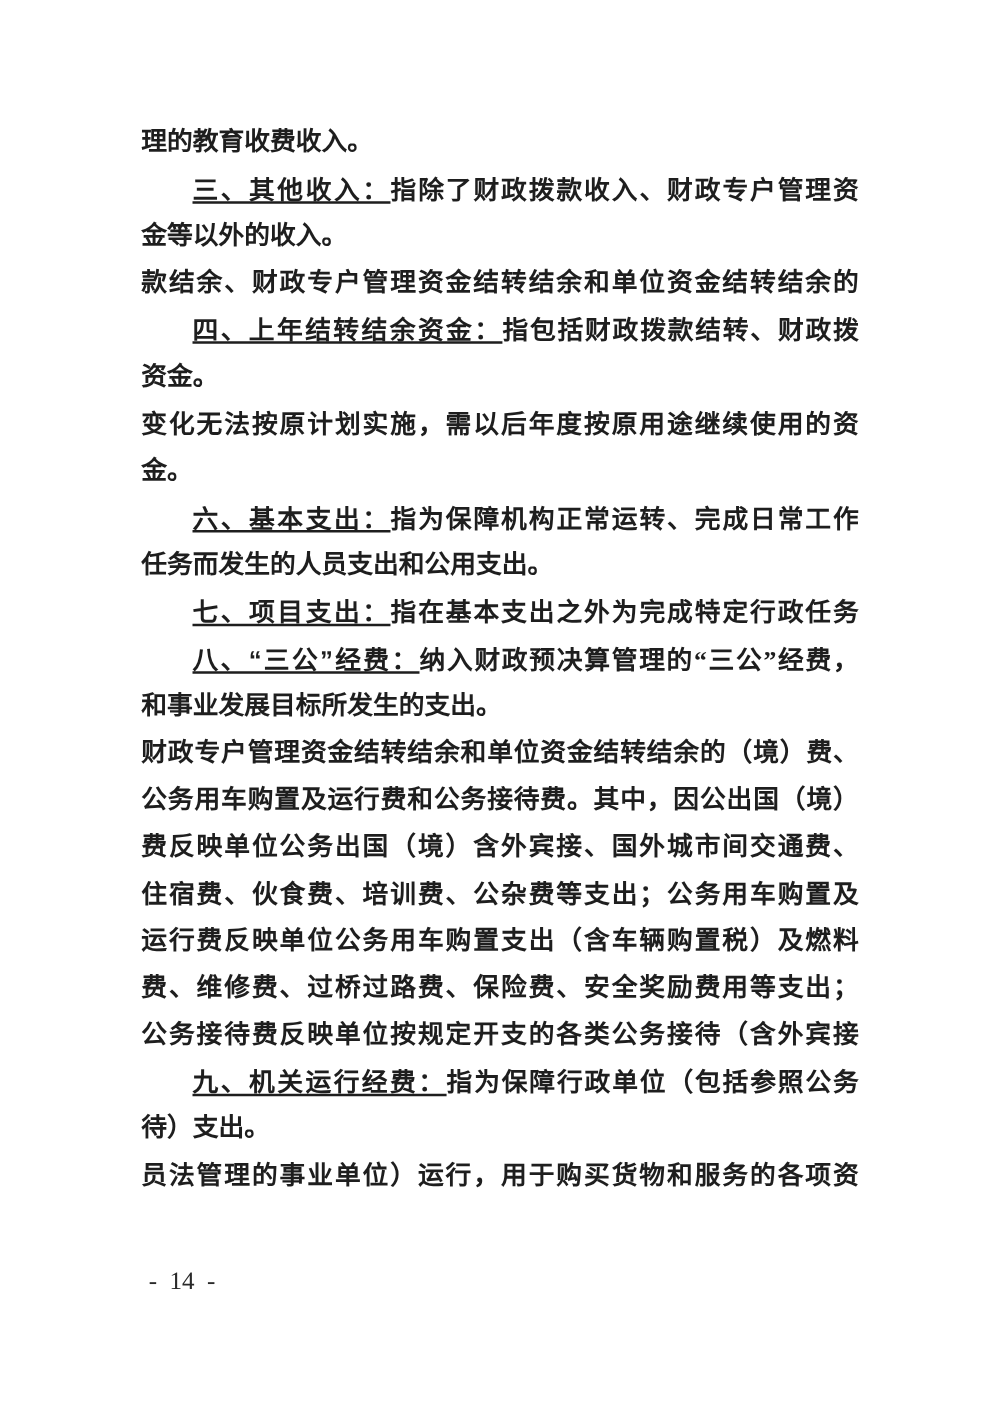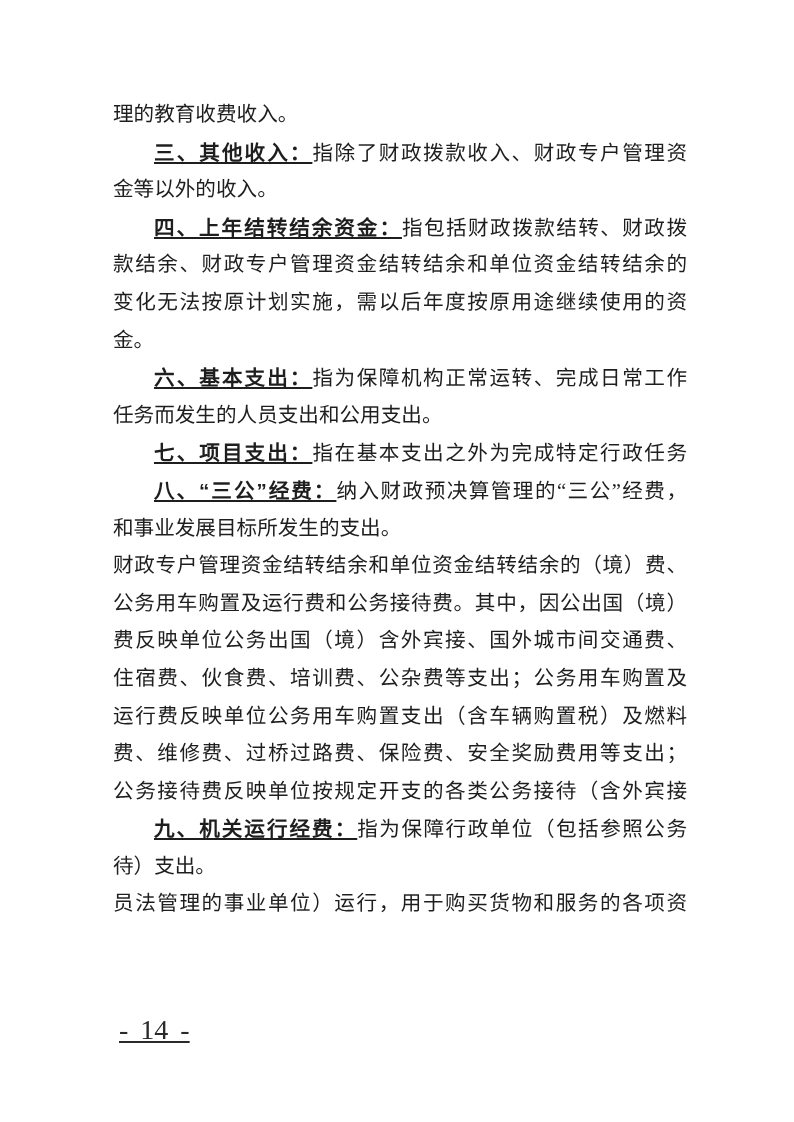--- a/index.html
+++ b/index.html
@@ -35,43 +35,44 @@
   .line.indent { text-indent: 41px; }
 
   .term {
     font-weight: 700;
     font-family: "Liberation Sans", sans-serif;
     letter-spacing: 0.5px;
     text-decoration: underline;
   }
   .bodyseg {
     font-family: "Liberation Serif", serif;
+    font-weight: bold;
   }
 
   .footer {
     position: absolute;
     left: 119px;
     top: 1014px;
-    font-size: 28px;
+    font-size: 20px;
     color: #2a2a2a;
     font-family: "Liberation Serif", serif;
     word-spacing: 5px;
-    text-decoration: underline;
   }
 </style>
 </head>
 <body>
 
 <div class="page">
   <div class="textblock" id="textblock">
       <div class="line"><span class="bodyseg">理的教育收费收入。</span></div>
       <div class="line fill indent"><span class="term">三、其他收入：</span><span class="bodyseg">指除了财政拨款收入、财政专户管理资</span></div>
       <div class="line"><span class="bodyseg">金等以外的收入。</span></div>
+      <div class="line fill"><span class="bodyseg">款结余、财政专户管理资金结转结余和单位资金结转结余的</span></div>
       <div class="line fill indent"><span class="term">四、上年结转结余资金：</span><span class="bodyseg">指包括财政拨款结转、财政拨</span></div>
-      <div class="line fill"><span class="bodyseg">款结余、财政专户管理资金结转结余和单位资金结转结余的</span></div>
+      <div class="line"><span class="bodyseg">资金。</span></div>
       <div class="line fill"><span class="bodyseg">变化无法按原计划实施，需以后年度按原用途继续使用的资</span></div>
       <div class="line"><span class="bodyseg">金。</span></div>
       <div class="line fill indent"><span class="term">六、基本支出：</span><span class="bodyseg">指为保障机构正常运转、完成日常工作</span></div>
       <div class="line"><span class="bodyseg">任务而发生的人员支出和公用支出。</span></div>
       <div class="line fill indent"><span class="term">七、项目支出：</span><span class="bodyseg">指在基本支出之外为完成特定行政任务</span></div>
       <div class="line fill indent"><span class="term">八、“三公”经费：</span><span class="bodyseg">纳入财政预决算管理的“三公”经费，</span></div>
       <div class="line"><span class="bodyseg">和事业发展目标所发生的支出。</span></div>
       <div class="line fill"><span class="bodyseg">财政专户管理资金结转结余和单位资金结转结余的（境）费、</span></div>
       <div class="line fill"><span class="bodyseg">公务用车购置及运行费和公务接待费。其中，因公出国（境）</span></div>
       <div class="line fill"><span class="bodyseg">费反映单位公务出国（境）含外宾接、国外城市间交通费、</span></div>

